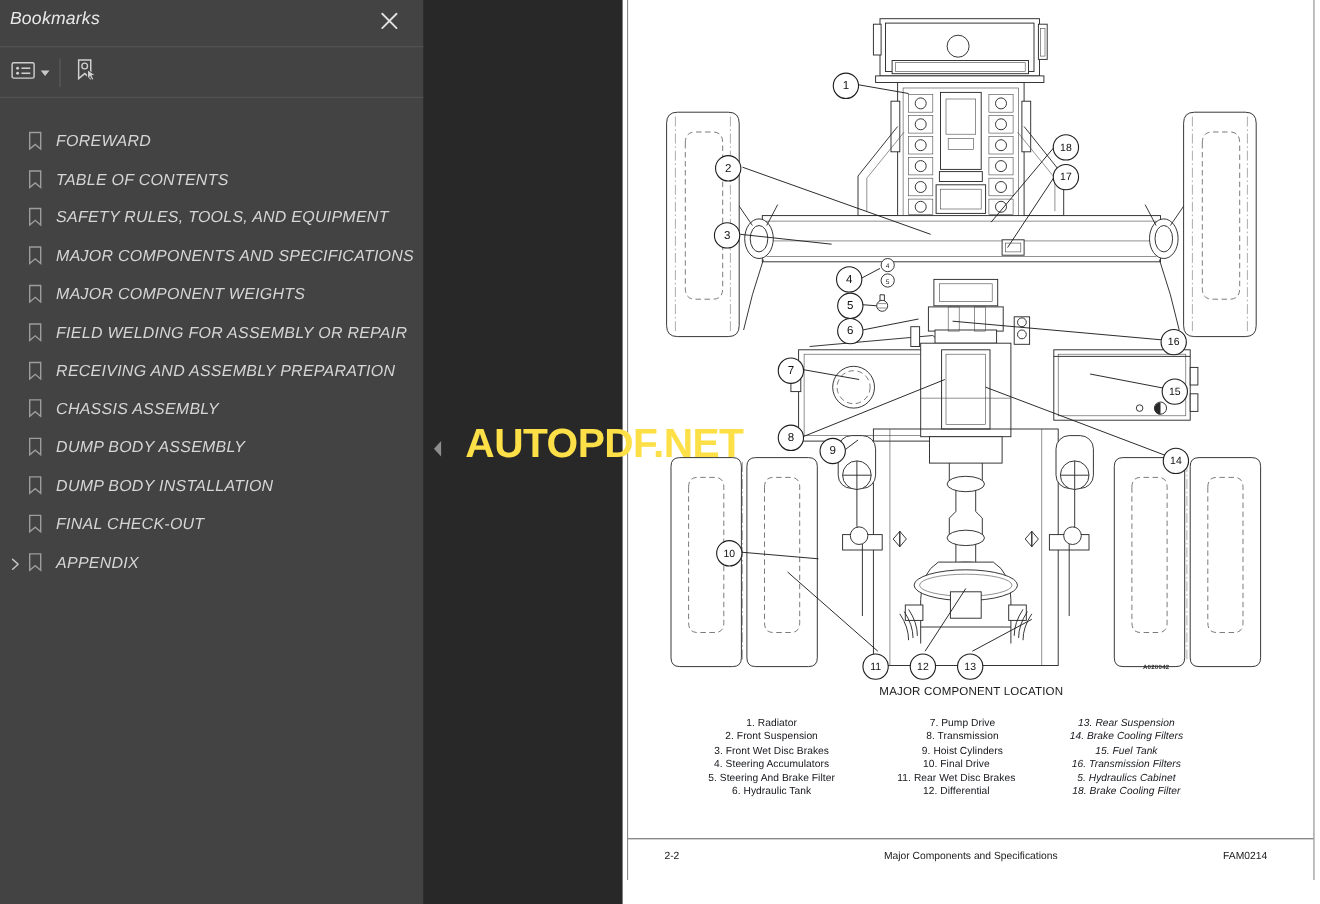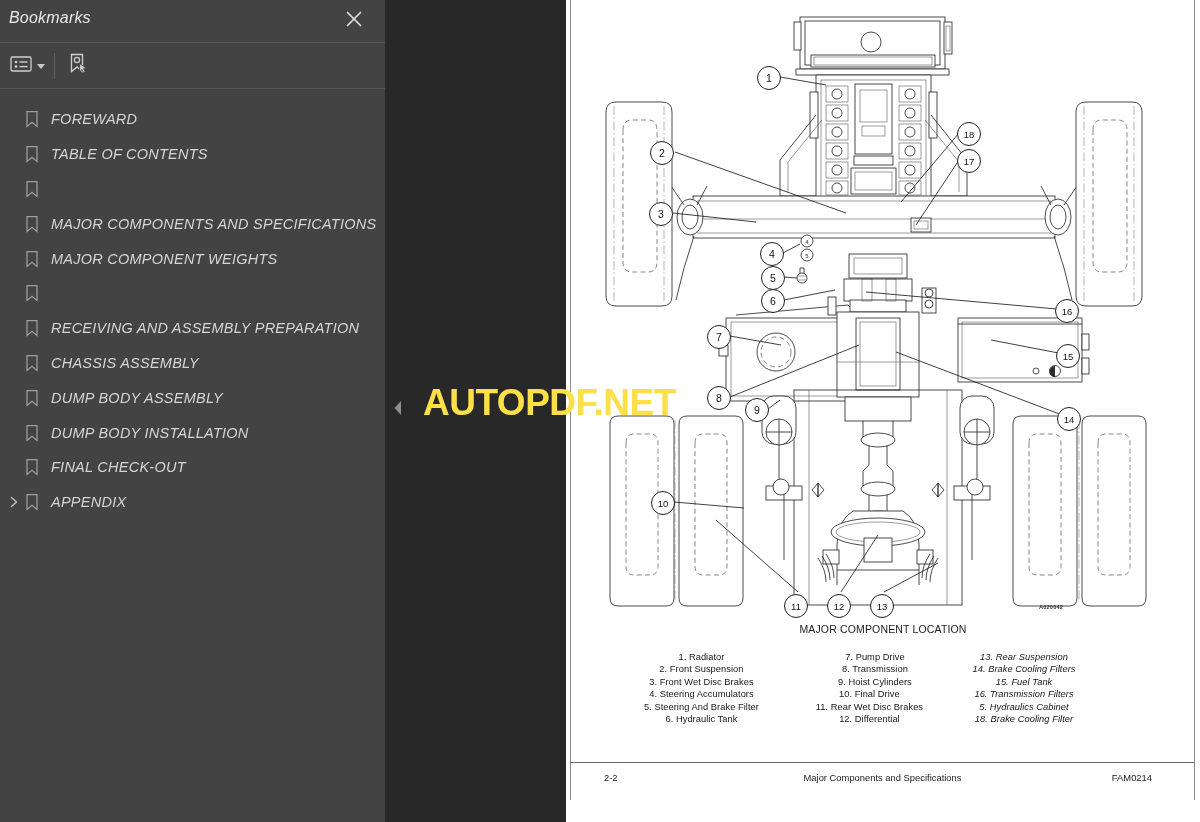--- a/index.html
+++ b/index.html
@@ -84,21 +84,21 @@
     left: 0; top: 88px;
     width: 385px;
     bottom: 0;
     padding-top: 14px;
     box-sizing: border-box;
   }
   .bm-row {
     position: relative;
     height: 34.8px;
     display: flex;
-    align-items: center;
+    align-items: flex-end;
     cursor: pointer;
     padding-left: 24px;
     box-sizing: border-box;
   }
   .bm-expander {
     position: absolute;
     left: 7px;
     width: 14px; height: 14px;
     display: flex;
     align-items: center;
@@ -269,37 +269,39 @@
         <div class="bm-row">
           <span class="bm-icon"><svg width="16" height="18" viewBox="0 0 16 18">
               <path d="M3 1.5 h10 v15 l-5 -4.2 l-5 4.2 z" fill="none" stroke="#9d9d9d" stroke-width="1.25"></path>
             </svg></span>
           <span class="bm-label">TABLE OF CONTENTS</span>
         </div>
         <div class="bm-row">
           <span class="bm-icon"><svg width="16" height="18" viewBox="0 0 16 18">
               <path d="M3 1.5 h10 v15 l-5 -4.2 l-5 4.2 z" fill="none" stroke="#9d9d9d" stroke-width="1.25"></path>
             </svg></span>
+          <span class="bm-label">SAFETY RULES, TOOLS, AND EQUIPMENT</span>
         </div>
         <div class="bm-row">
           <span class="bm-icon"><svg width="16" height="18" viewBox="0 0 16 18">
               <path d="M3 1.5 h10 v15 l-5 -4.2 l-5 4.2 z" fill="none" stroke="#9d9d9d" stroke-width="1.25"></path>
             </svg></span>
           <span class="bm-label">MAJOR COMPONENTS AND SPECIFICATIONS</span>
         </div>
         <div class="bm-row">
           <span class="bm-icon"><svg width="16" height="18" viewBox="0 0 16 18">
               <path d="M3 1.5 h10 v15 l-5 -4.2 l-5 4.2 z" fill="none" stroke="#9d9d9d" stroke-width="1.25"></path>
             </svg></span>
           <span class="bm-label">MAJOR COMPONENT WEIGHTS</span>
         </div>
         <div class="bm-row">
           <span class="bm-icon"><svg width="16" height="18" viewBox="0 0 16 18">
               <path d="M3 1.5 h10 v15 l-5 -4.2 l-5 4.2 z" fill="none" stroke="#9d9d9d" stroke-width="1.25"></path>
             </svg></span>
+          <span class="bm-label">FIELD WELDING FOR ASSEMBLY OR REPAIR</span>
         </div>
         <div class="bm-row">
           <span class="bm-icon"><svg width="16" height="18" viewBox="0 0 16 18">
               <path d="M3 1.5 h10 v15 l-5 -4.2 l-5 4.2 z" fill="none" stroke="#9d9d9d" stroke-width="1.25"></path>
             </svg></span>
           <span class="bm-label">RECEIVING AND ASSEMBLY PREPARATION</span>
         </div>
         <div class="bm-row">
           <span class="bm-icon"><svg width="16" height="18" viewBox="0 0 16 18">
               <path d="M3 1.5 h10 v15 l-5 -4.2 l-5 4.2 z" fill="none" stroke="#9d9d9d" stroke-width="1.25"></path>

